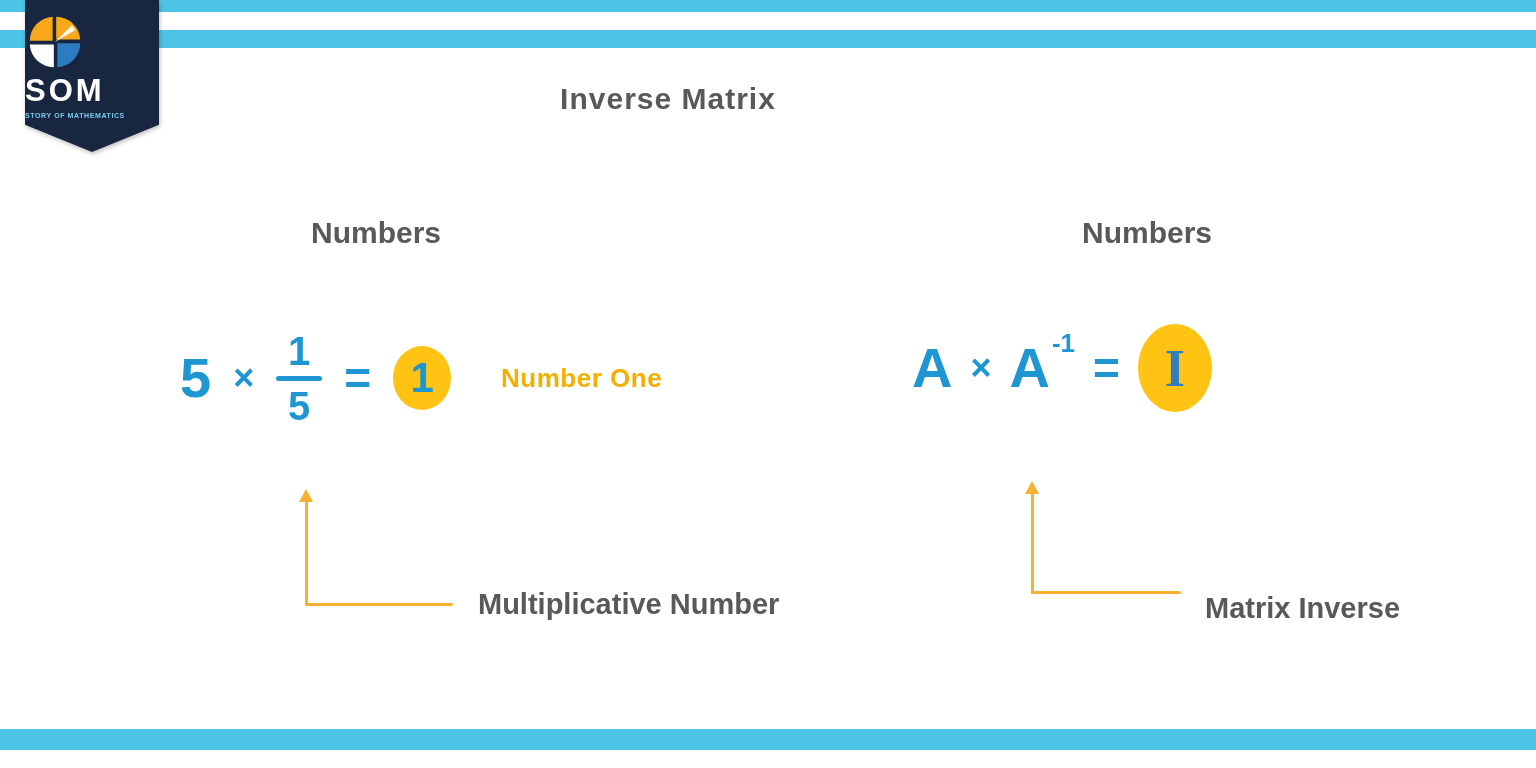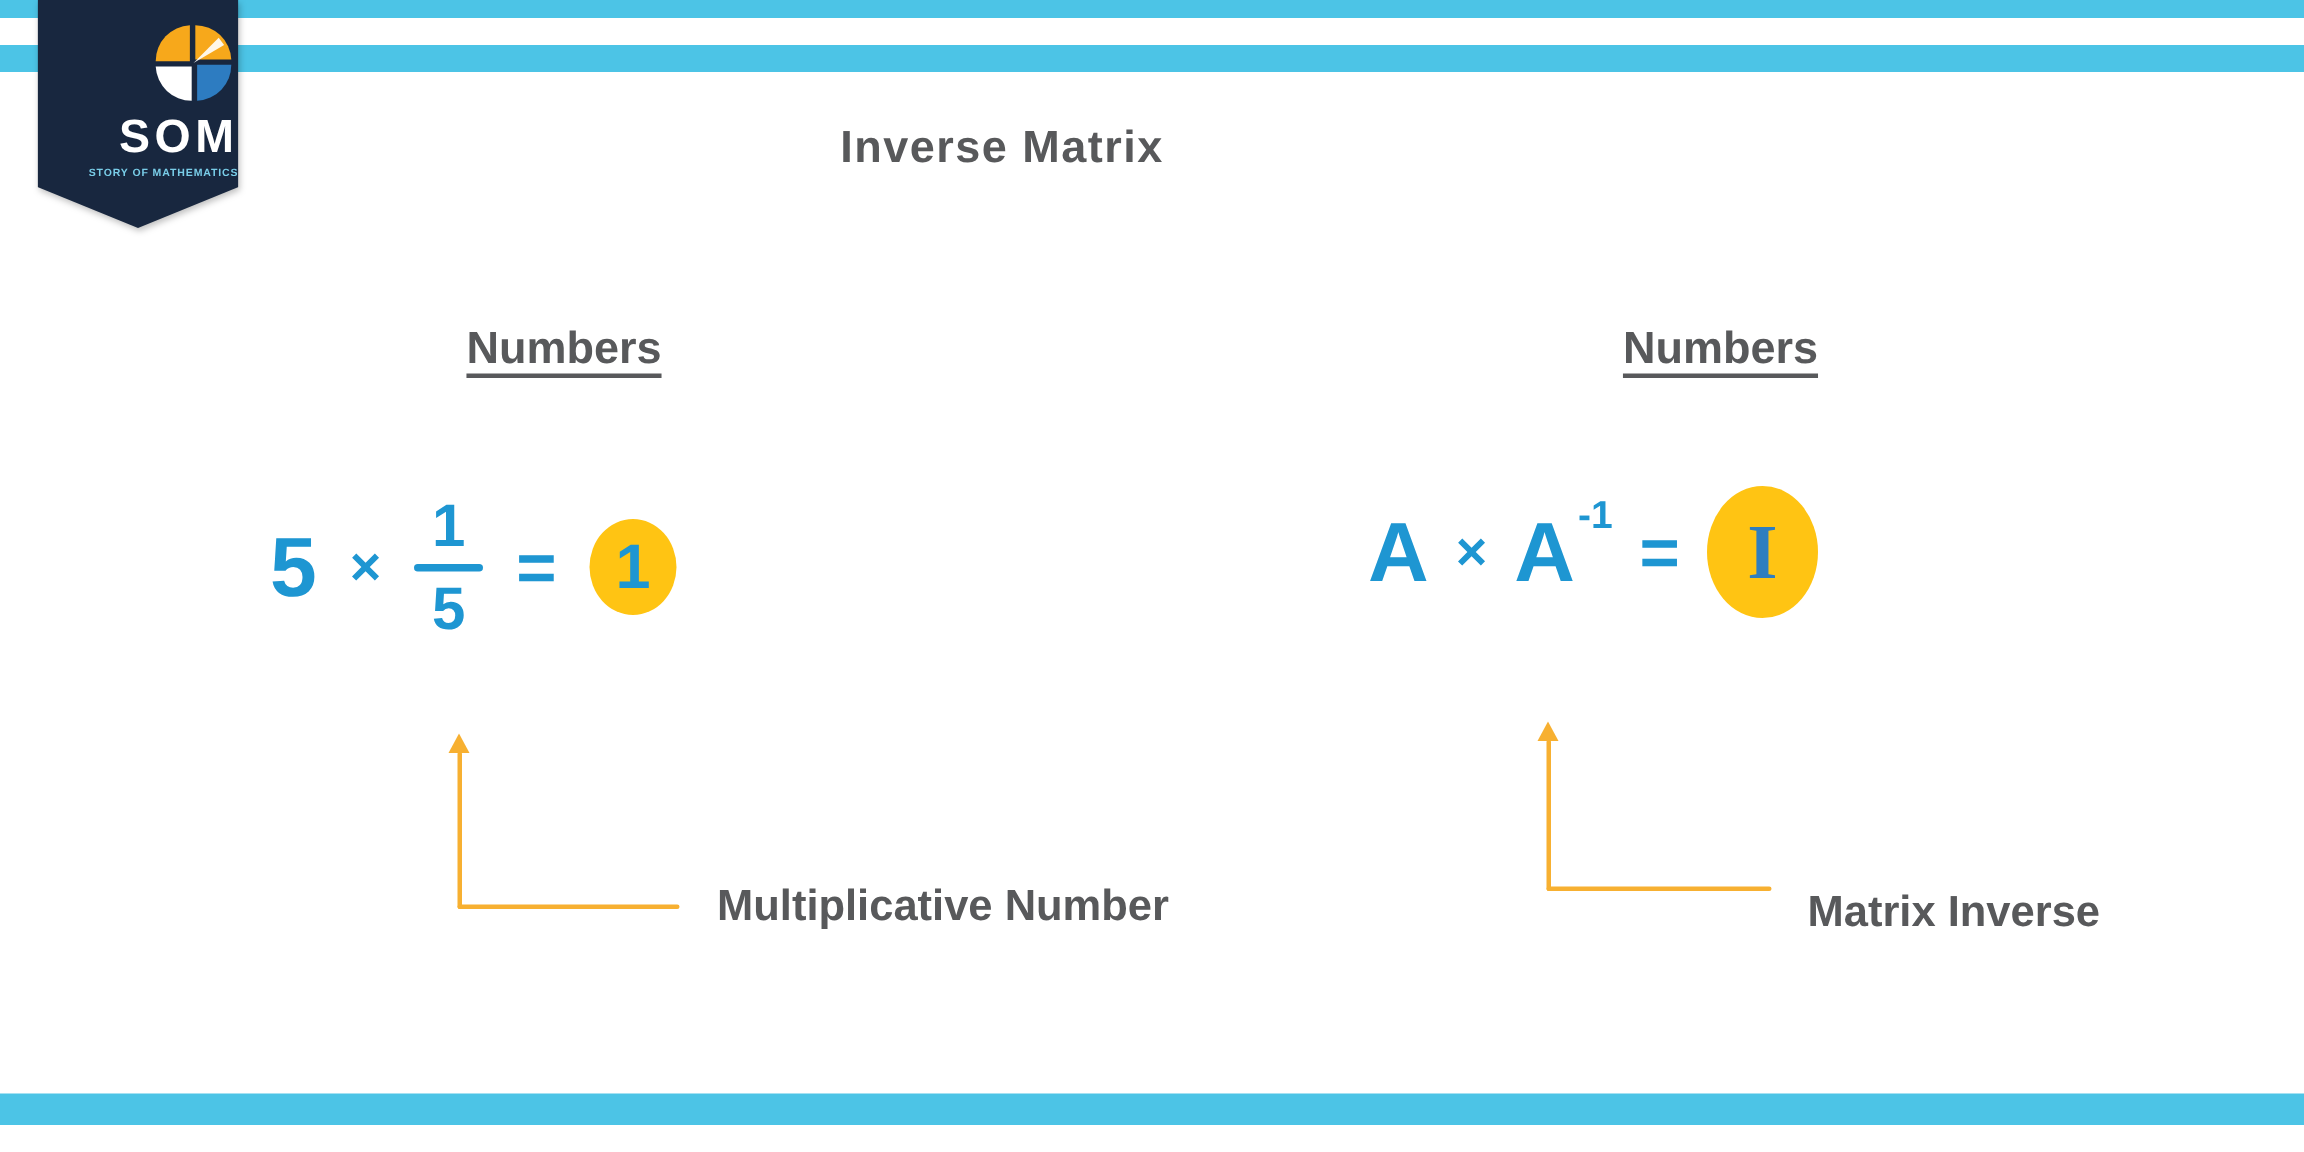--- a/index.html
+++ b/index.html
@@ -10,36 +10,36 @@
   }
   .stripe{position:absolute;left:0;width:1536px;background:var(--stripe-cyan,#4cc4e6);}
   .stripe-top-thin{top:0;height:12px;}
   .stripe-top-main{top:30px;height:18px;}
   .stripe-bottom{top:729px;height:21px;}
 
   .logo-wrap{position:absolute;left:25px;top:0;z-index:5;filter:drop-shadow(1px 2px 2px rgba(0,0,0,.25));}
   .logo-badge{
     width:134px;height:152px;background:var(--logo-navy,#18273f);
     clip-path:polygon(0 0,100% 0,100% 82%,50% 100%,0 82%);
-    display:flex;flex-direction:column;align-items:flex-end;
+    display:flex;flex-direction:column;align-items:flex-start;
   }
   .pinwheel{width:60px;height:60px;margin-top:12px;}
   .logo-name{color:#ffffff;font-size:31px;font-weight:bold;letter-spacing:3px;margin-top:1px;}
   .logo-subtitle{color:#79cde8;font-size:7px;font-weight:bold;letter-spacing:0.6px;margin-top:3px;white-space:nowrap;}
 
   .title{
     position:absolute;top:82px;left:0;width:1336px;text-align:center;
     font-size:30px;font-weight:bold;color:var(--heading-gray,#58595b);letter-spacing:1px;
   }
   .col-heading{
     position:absolute;top:216px;width:260px;text-align:center;
     font-size:30px;font-weight:bold;color:var(--heading-gray,#58595b);
   }
   .col-heading span{
-    text-decoration:underline;text-underline-offset:7px;text-decoration-thickness:3px;
+    text-underline-offset:7px;text-decoration-thickness:3px;
   }
   .col-heading.left{left:246px;}
   .col-heading.right{left:1017px;}
 
   .eq{
     position:absolute;display:flex;align-items:center;
     color:var(--equation-blue,#1e96d2);font-weight:bold;
   }
   .eq-left{left:180px;top:330px;height:96px;gap:22px;}
   .eq-right{left:912px;top:320px;height:96px;gap:18px;}
@@ -121,20 +121,21 @@
     <span class="times">×</span>
     <span class="fraction">
       <span class="frac-num">1</span>
       <span class="frac-bar"></span>
       <span class="frac-den">5</span>
     </span>
     <span class="equals">=</span>
     <span class="result-bubble bubble-left">
       <span>1</span>
     </span>
+    <span class="result-label">Number One</span>
   </div>
 
   <div class="eq eq-right">
     <span class="big-term">A</span>
     <span class="times">×</span>
     <span class="pow">
       <span class="big-term">A</span>
       <span class="sup">-1</span>
     </span>
     <span class="equals">=</span>

